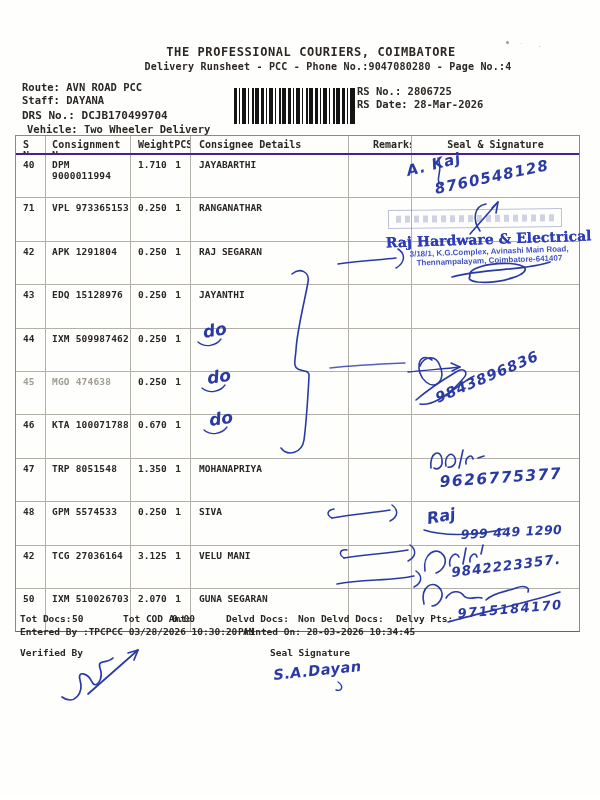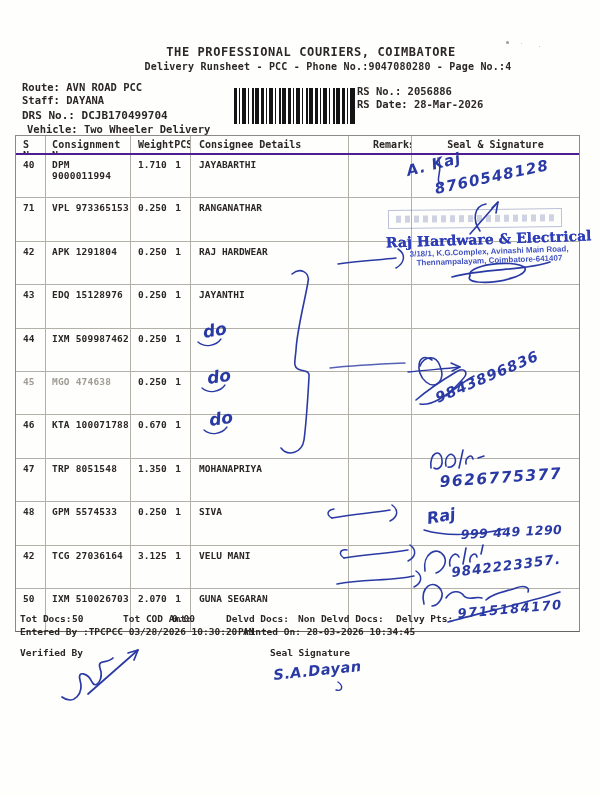--- a/index.html
+++ b/index.html
@@ -73,21 +73,21 @@
 
   <div class="abs title">THE PROFESSIONAL COURIERS, COIMBATORE</div>
   <div class="abs subtitle">Delivery Runsheet - PCC - Phone No.:9047080280 - Page No.:4</div>
 
   <div class="abs info-line route"><span>Route:</span> <span>AVN ROAD PCC</span></div>
   <div class="abs info-line staff"><span>Staff:</span> <span>DAYANA</span></div>
   <div class="abs info-line drs"><span>DRS No.:</span> <span>DCJB170499704</span></div>
   <div class="abs info-line vehicle"><span>Vehicle:</span> <span>Two Wheeler Delivery</span></div>
 
   <div class="abs barcode"></div>
-  <div class="abs info-line rs-no"><span>RS No.:</span> <span>2056886</span></div>
+  <div class="abs info-line rs-no"><span>RS No.:</span> <span>2806725</span></div>
   <div class="abs info-line rs-date"><span>RS Date:</span> <span>28-Mar-2026</span></div>
 
   <div class="abs noise"></div>
 
   <div class="abs table">
     <div class="thead">
       <div class="cell c-sno">S No</div>
       <div class="cell c-con">Consignment No</div>
       <div class="cell c-wp">
           <span class="w">Weight</span>
@@ -122,21 +122,21 @@
       <div class="cell c-seal"></div>
     </div>
 
     <div class="row">
       <div class="cell c-sno">42</div>
       <div class="cell c-con">APK 1291804</div>
       <div class="cell c-wp">
             <span class="w">0.250</span>
             <span class="p">1</span>
           </div>
-      <div class="cell c-cons">RAJ HARDWEAR</div>
+      <div class="cell c-cons">RAJ SEGARAN</div>
       <div class="cell c-rem"></div>
       <div class="cell c-seal"></div>
     </div>
 
     <div class="row">
       <div class="cell c-sno">43</div>
       <div class="cell c-con">EDQ 15128976</div>
       <div class="cell c-wp">
             <span class="w">0.250</span>
             <span class="p">1</span>

